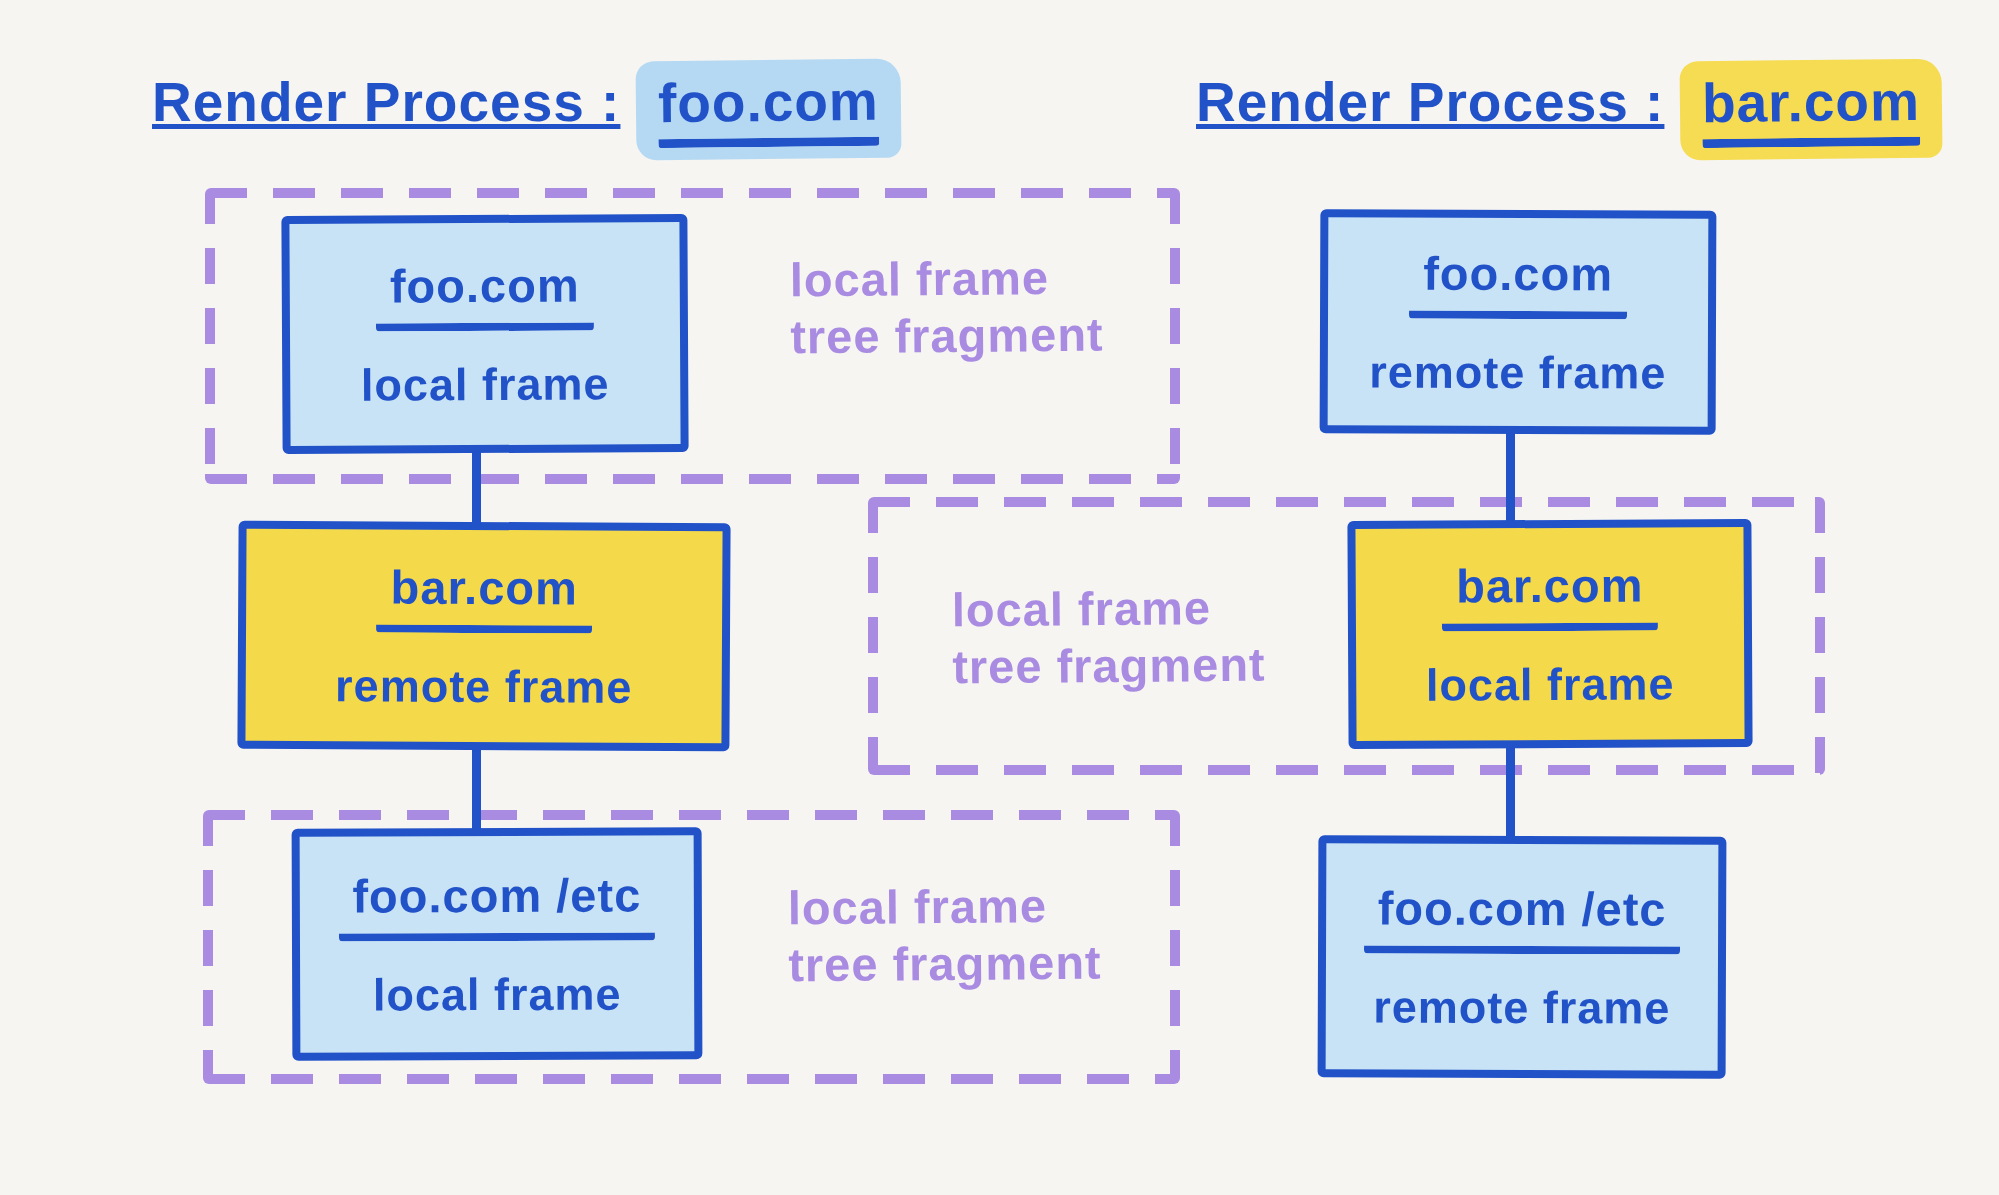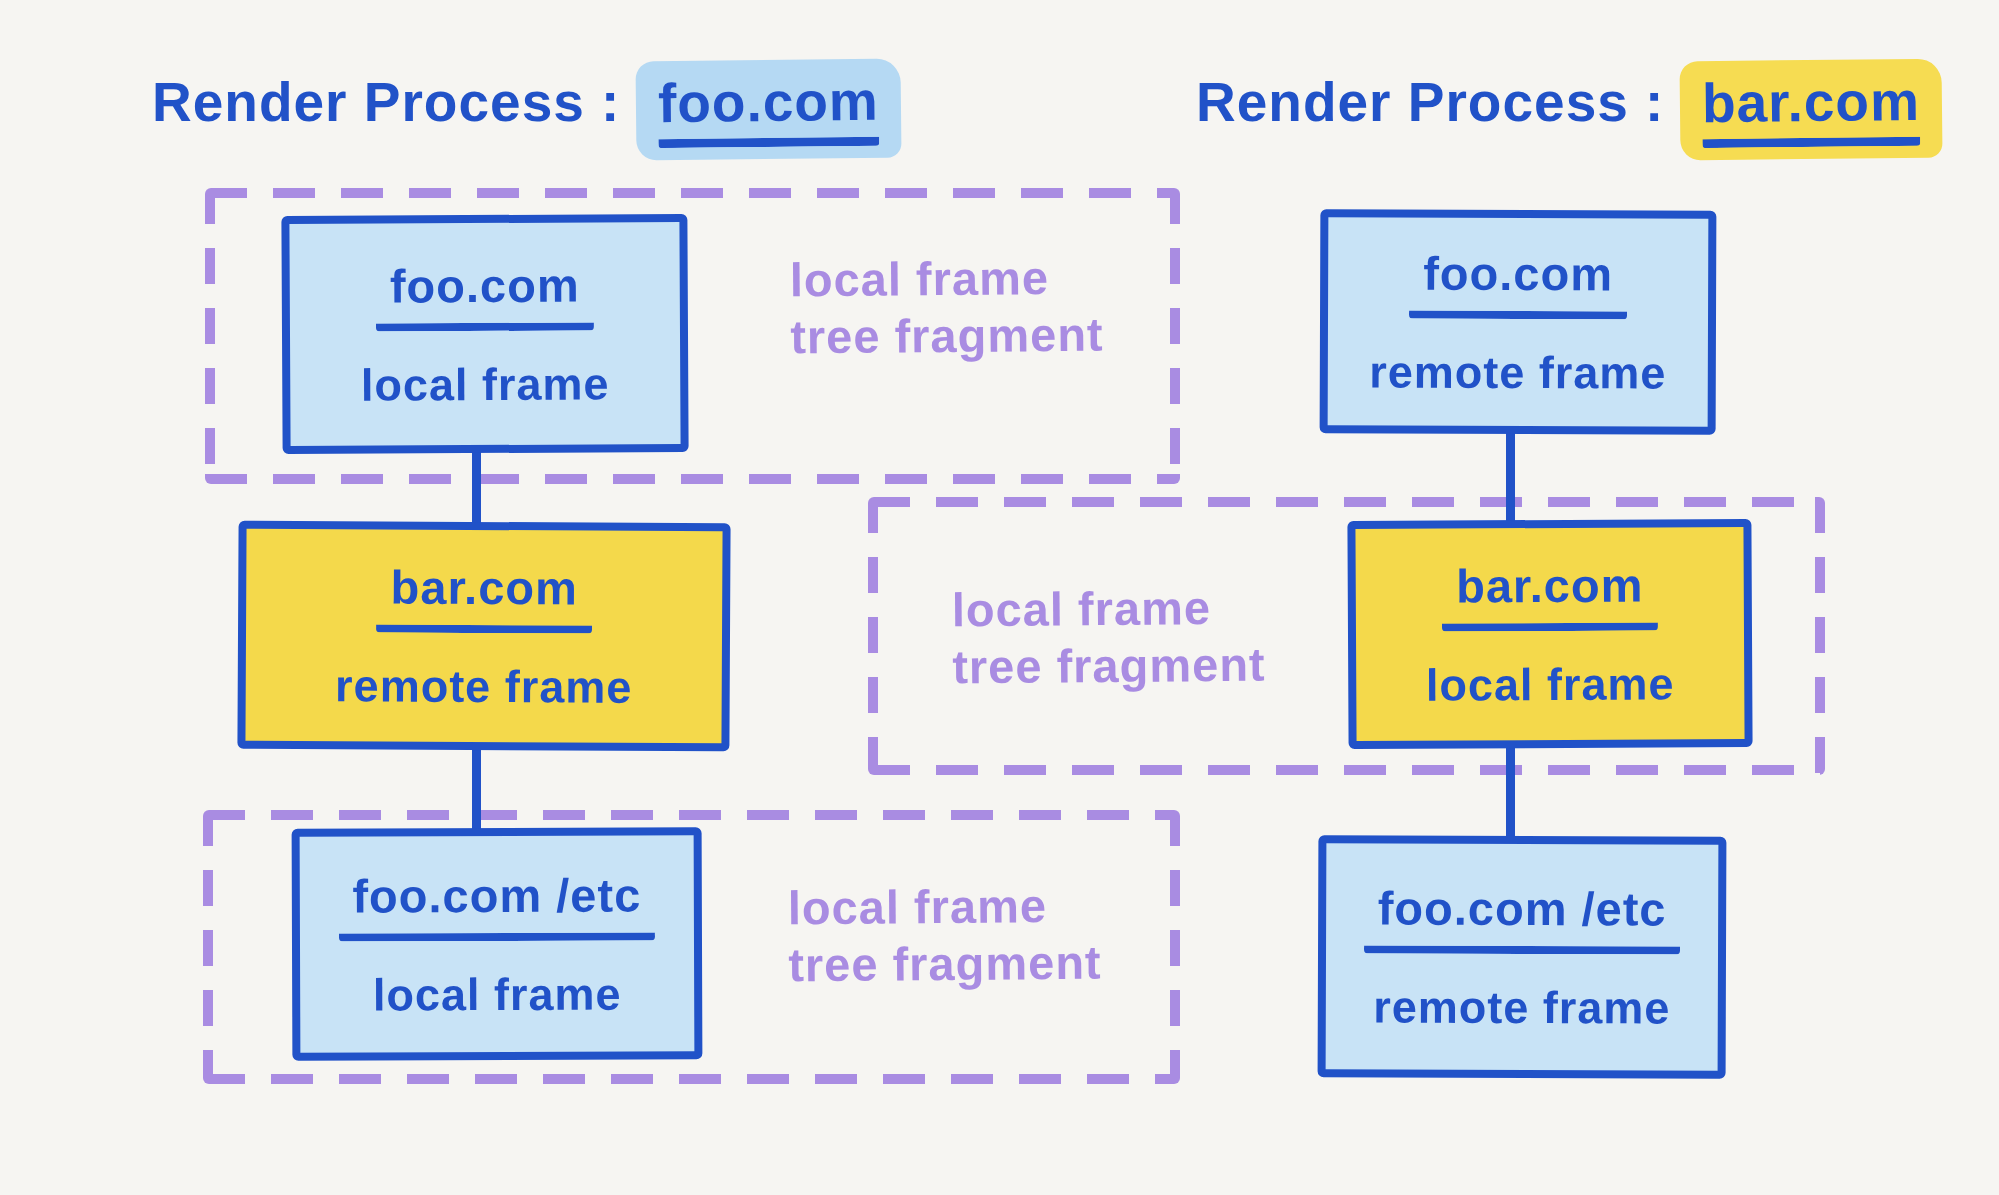--- a/index.html
+++ b/index.html
@@ -20,21 +20,21 @@
     overflow:hidden;
     font-family:"Liberation Sans", sans-serif;
     font-weight:700;
   }
   
   .process-title{
     position:absolute;
     display:flex;align-items:baseline;gap:16px;
     color:var(--ink-blue);
     font-size:55px;letter-spacing:1px;
-    z-index:4;white-space:nowrap;
+    z-index:4;white-space:nowrap;text-decoration:underline;
   }
   .hl{
     display:inline-block;
     padding:10px 22px 12px 22px;
     border-radius:18px 24px 14px 20px;
   }
   .hl-blue{background:var(--highlight-blue);transform:rotate(-0.6deg);}
   .hl-yellow{background:var(--highlight-yellow);transform:rotate(-0.6deg);}
   .hl .domain-underline{
     display:inline-block;

